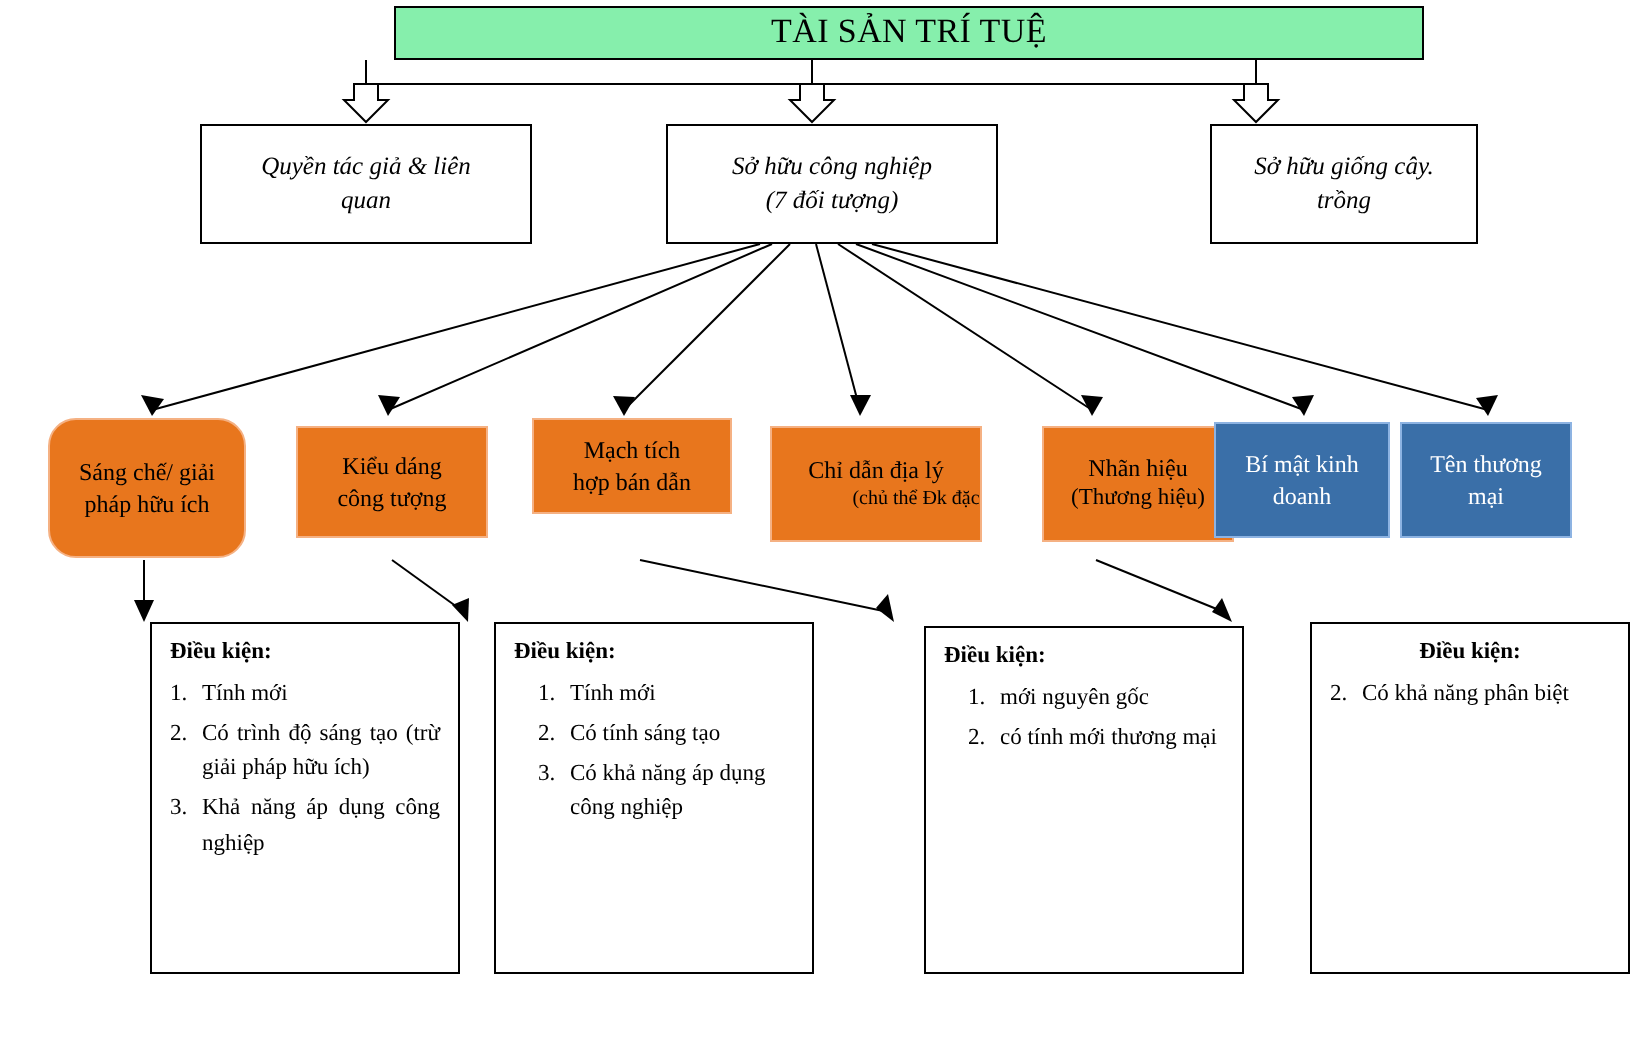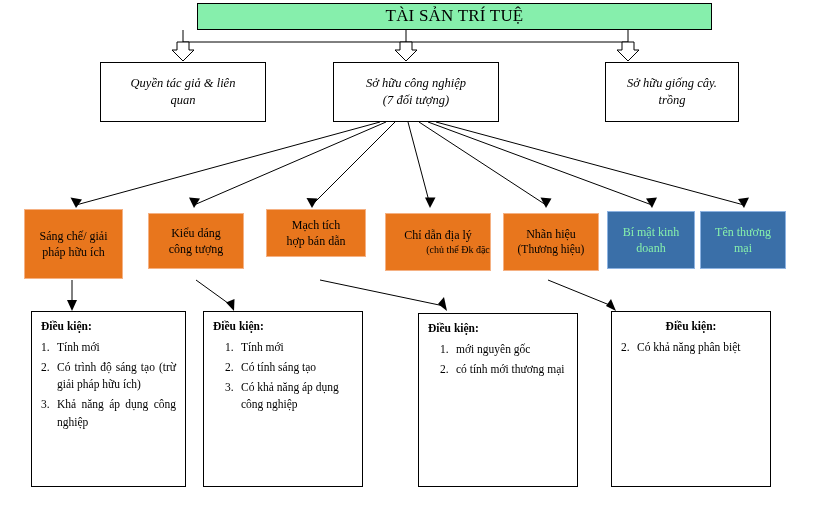--- a/index.html
+++ b/index.html
@@ -55,31 +55,32 @@
   .orange-box {
     background: #e8761d;
     border: 1px solid #f5b183;
     color: #000000;
     font-size: 12px;
     font-weight: normal;
   }
   .blue-box {
     background: #3a6fa8;
     border: 1px solid #8db3e2;
-    color: #86efac;
+    color: #ffffff;
     font-size: 12px;
   }
   .cond-box {
     background: #ffffff;
     border: 1px solid #000000;
     align-items: stretch;
     justify-content: flex-start;
     text-align: left;
     padding: 7px 9px 6px 9px;
     font-size: 11.5px;
+    margin-left: 44px;
   }
   .cond-title {
     font-weight: bold;
     margin-bottom: 4px;
   }
   .cond-title.center {
     text-align: center;
   }
   .cond-list {
     margin: 0;
@@ -168,41 +169,41 @@
   <div class="node lvl2-box" style="left:333px; top:62px; width:166px; height:60px;">
     <span class="ln1">Sở hữu công nghiệp</span>
     <span class="ln2">(7 đối tượng)</span>
   </div>
 
   <div class="node lvl2-box" style="left:561px; top:62px; width:134px; height:60px;margin-left:44px;">
     <span class="ln1">Sở hữu giống cây.</span>
     <span class="ln2">trồng</span>
   </div>
 
-  <div class="node orange-box" style="left:24px; top:209px; width:99px; height:70px;">
+  <div class="node orange-box" style="left:24px; top:209px; width:99px; height:70px;border-radius:14px;">
     <span>Sáng chế/ giải</span>
     <span>pháp hữu ích</span>
   </div>
 
   <div class="node orange-box" style="left:148px; top:213px; width:96px; height:56px;">
     <span>Kiểu dáng</span>
     <span>công tượng</span>
   </div>
 
   <div class="node orange-box" style="left:266px; top:209px; width:100px; height:48px;">
     <span>Mạch tích</span>
     <span>hợp bán dẫn</span>
   </div>
 
   <div class="node orange-box" style="left:385px; top:213px; width:106px; height:58px;">
     <span>Chỉ dẫn địa lý</span>
     <span class="tiny">(chủ thể Đk đặc</span>
   </div>
 
-  <div class="node orange-box" style="left:503px; top:213px; width:96px; height:58px;">
+  <div class="node orange-box" style="left:521px; top:213px; width:96px; height:58px;">
     <span>Nhãn hiệu</span>
     <span class="smallcaps">(Thương hiệu)</span>
   </div>
 
   <div class="node blue-box" style="left:607px; top:211px; width:88px; height:58px;">
     <span>Bí mật kinh</span>
     <span>doanh</span>
   </div>
 
   <div class="node blue-box" style="left:700px; top:211px; width:86px; height:58px;">

